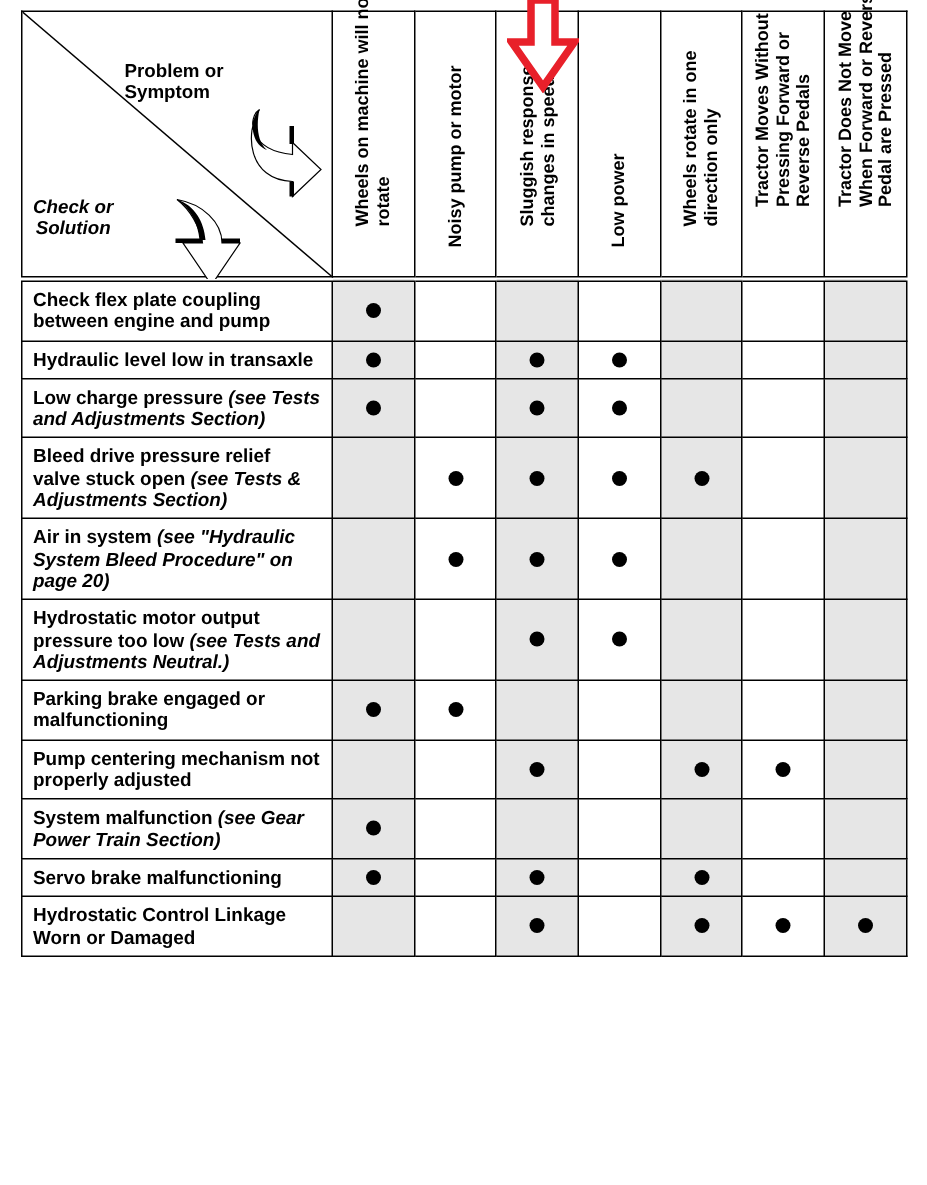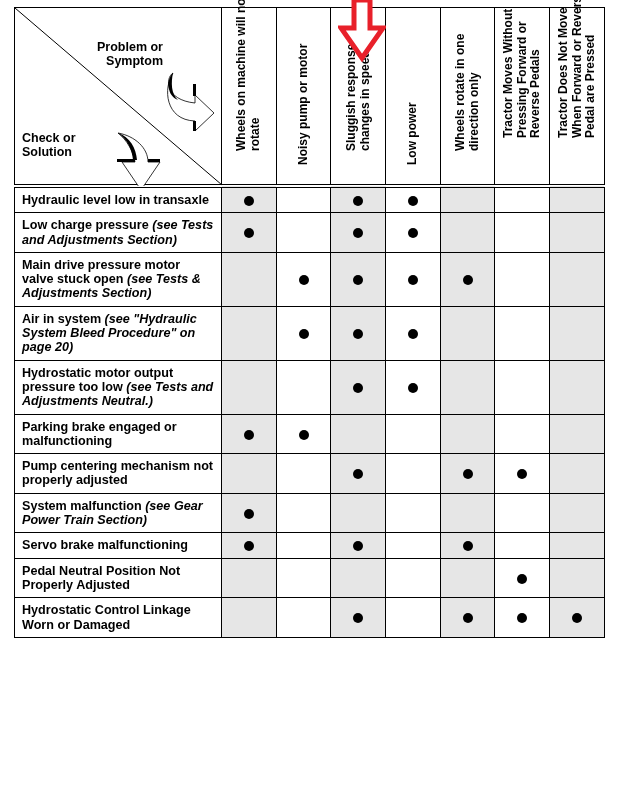--- a/index.html
+++ b/index.html
@@ -9,23 +9,23 @@
           table-layout: fixed; }
   #grid td, #grid th { border: 1.4px solid #000; padding: 0; }
   #grid col.c0 { width: 207px; }
   #grid col.cn { width: 54.7px; }
   .shade { background: #e6e6e6; }
   .hdr-row th { height: 176px; vertical-align: bottom; font-weight: bold; }
   .hdr-row { border-bottom: 4px double #000; }
   #grid tr.hdr-row th { border-bottom: 4px double #000; }
   .corner { position: relative; }
   .corner svg { position: absolute; left: 0; top: 0; }
-  .corner .lbl { position: absolute; font-size: 12.5px; font-weight: bold; line-height: 14px; text-align: right; }
+  .corner .lbl { position: absolute; font-size: 12.5px; font-weight: bold; line-height: 14px; text-align: left; }
   .corner .lbl-problem { left: 68px; top: 32px; width: 80px; }
-  .corner .lbl-check { left: 7px; top: 123px; text-align: left; }
+  .corner .lbl-check { left: 7px; top: 123px; text-align: center; font-style: italic; }
   .vh { position: relative; }
   .vh .vtext { position: absolute; bottom: 6px; left: 50%; transform-origin: 0 0;
                transform: rotate(-90deg); white-space: nowrap; font-size: 12px; line-height: 13.5px;
                font-weight: bold; text-align: left; width: 170px; }
   .vtext span { display: block; }
   td.lbl-cell { padding: 5px 6px 5px 7px !important; font-size: 12.6px; font-weight: bold; line-height: 14.3px;
                 vertical-align: middle; }
   td.lbl-cell i { font-style: italic; }
   td.mark { text-align: center; vertical-align: middle; }
   .dot { display: inline-block; width: 10px; height: 10px; border-radius: 50%; background: #000; vertical-align: middle; }
@@ -111,41 +111,51 @@
           <div class="vtext" style="margin-left: -20.25px;">
             <span>Tractor Does Not Move</span>
             <span>When Forward or Reverse</span>
             <span>Pedal are Pressed</span>
           </div>
         </th>
       </tr>
   </thead>
   <tbody id="grid-body">
       <tr>
+        <td class="lbl-cell"><span>Check flex plate coupling between engine and pump</span></td>
+        <td class="mark shade"><span class="dot"></span></td>
+        <td class="mark"></td>
+        <td class="mark shade"></td>
+        <td class="mark"></td>
+        <td class="mark shade"></td>
+        <td class="mark"></td>
+        <td class="mark shade"></td>
+      </tr>
+      <tr>
         <td class="lbl-cell"><span>Hydraulic level low in transaxle</span></td>
         <td class="mark shade"><span class="dot"></span></td>
         <td class="mark"></td>
         <td class="mark shade"><span class="dot"></span></td>
         <td class="mark"><span class="dot"></span></td>
         <td class="mark shade"></td>
         <td class="mark"></td>
         <td class="mark shade"></td>
       </tr>
       <tr>
         <td class="lbl-cell"><span>Low charge pressure </span><i>(see Tests and Adjustments Section)</i></td>
         <td class="mark shade"><span class="dot"></span></td>
         <td class="mark"></td>
         <td class="mark shade"><span class="dot"></span></td>
         <td class="mark"><span class="dot"></span></td>
         <td class="mark shade"></td>
         <td class="mark"></td>
         <td class="mark shade"></td>
       </tr>
       <tr>
-        <td class="lbl-cell"><span>Main drive pressure motor valve stuck open </span><i>(see Tests &amp; Adjustments Section)</i></td>
+        <td class="lbl-cell"><span>Bleed drive pressure relief valve stuck open </span><i>(see Tests &amp; Adjustments Section)</i></td>
         <td class="mark shade"></td>
         <td class="mark"><span class="dot"></span></td>
         <td class="mark shade"><span class="dot"></span></td>
         <td class="mark"><span class="dot"></span></td>
         <td class="mark shade"><span class="dot"></span></td>
         <td class="mark"></td>
         <td class="mark shade"></td>
       </tr>
       <tr>
         <td class="lbl-cell"><span>Air in system </span><i>(see "Hydraulic System Bleed Procedure" on page 20)</i></td>
@@ -198,30 +208,20 @@
         <td class="mark shade"></td>
       </tr>
       <tr>
         <td class="lbl-cell"><span>Servo brake malfunctioning</span></td>
         <td class="mark shade"><span class="dot"></span></td>
         <td class="mark"></td>
         <td class="mark shade"><span class="dot"></span></td>
         <td class="mark"></td>
         <td class="mark shade"><span class="dot"></span></td>
         <td class="mark"></td>
-        <td class="mark shade"></td>
-      </tr>
-      <tr>
-        <td class="lbl-cell"><span>Pedal Neutral Position Not Properly Adjusted</span></td>
-        <td class="mark shade"></td>
-        <td class="mark"></td>
-        <td class="mark shade"></td>
-        <td class="mark"></td>
-        <td class="mark shade"></td>
-        <td class="mark"><span class="dot"></span></td>
         <td class="mark shade"></td>
       </tr>
       <tr>
         <td class="lbl-cell"><span>Hydrostatic Control Linkage Worn or Damaged</span></td>
         <td class="mark shade"></td>
         <td class="mark"></td>
         <td class="mark shade"><span class="dot"></span></td>
         <td class="mark"></td>
         <td class="mark shade"><span class="dot"></span></td>
         <td class="mark"><span class="dot"></span></td>

